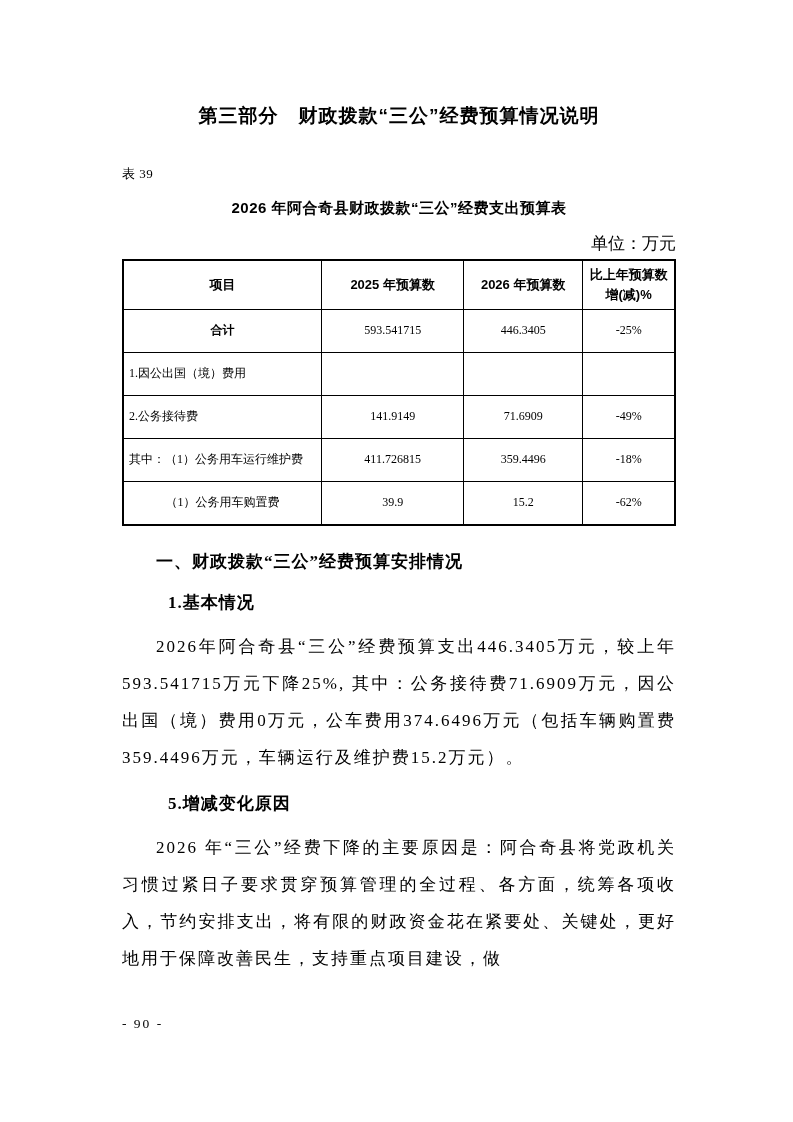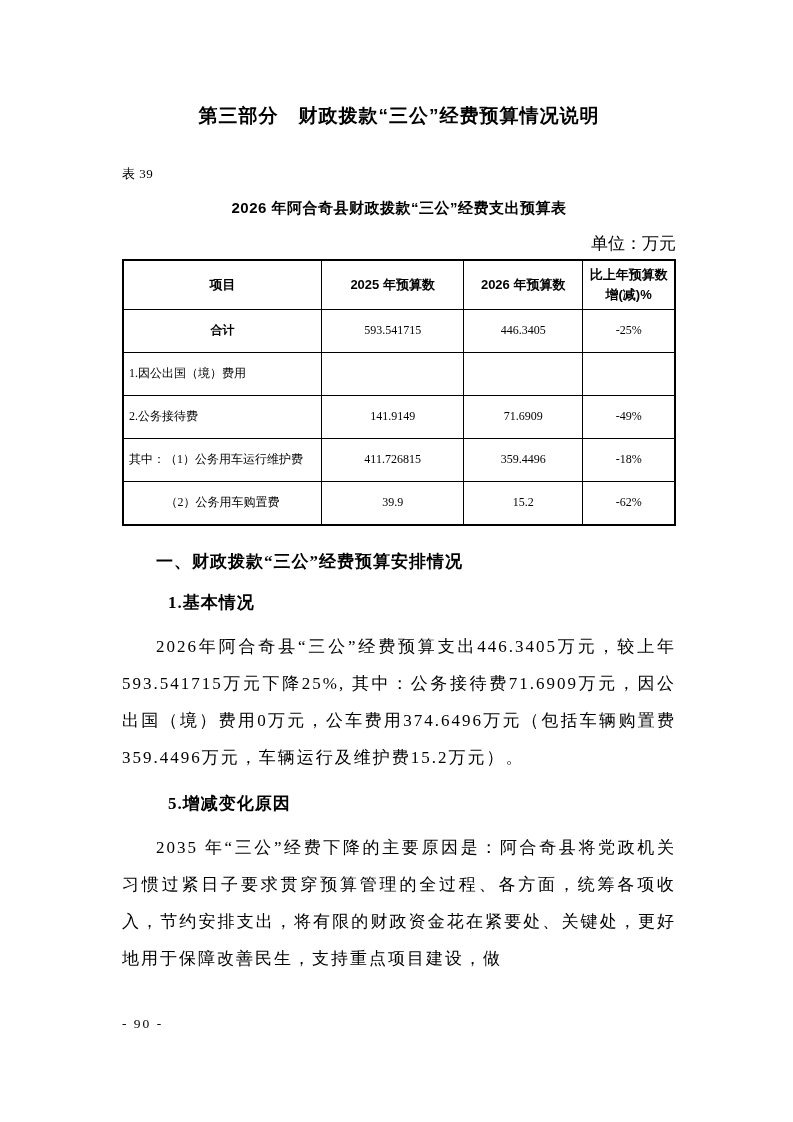--- a/index.html
+++ b/index.html
@@ -159,34 +159,34 @@
           <td class="num">71.6909</td>
           <td class="num">-49%</td>
         </tr>
         <tr class="data">
           <td class="lbl">其中：（1）公务用车运行维护费</td>
           <td class="num">411.726815</td>
           <td class="num">359.4496</td>
           <td class="num">-18%</td>
         </tr>
         <tr class="data">
-          <td class="lbl-center">（2）公务用车购置费</td>
+          <td class="lbl-center">（1）公务用车购置费</td>
           <td class="num">39.9</td>
           <td class="num">15.2</td>
           <td class="num">-62%</td>
         </tr>
       </tbody>
     </table>
 
     <h3 class="sec-heading">一、财政拨款“三公”经费预算安排情况</h3>
 
     <h4 class="sub-heading">1.基本情况</h4>
 
     <p class="para">2026年阿合奇县“三公”经费预算支出446.3405万元，较上年593.541715万元下降25%, 其中：公务接待费71.6909万元，因公出国（境）费用0万元，公车费用374.6496万元（包括车辆购置费359.4496万元，车辆运行及维护费15.2万元）。</p>
 
     <h4 class="sub-heading">5.增减变化原因</h4>
 
-    <p class="para">2035 年“三公”经费下降的主要原因是：阿合奇县将党政机关习惯过紧日子要求贯穿预算管理的全过程、各方面，统筹各项收入，节约安排支出，将有限的财政资金花在紧要处、关键处，更好地用于保障改善民生，支持重点项目建设，做</p>
+    <p class="para">2026 年“三公”经费下降的主要原因是：阿合奇县将党政机关习惯过紧日子要求贯穿预算管理的全过程、各方面，统筹各项收入，节约安排支出，将有限的财政资金花在紧要处、关键处，更好地用于保障改善民生，支持重点项目建设，做</p>
 
   </div>
 
   <div class="page-number">- 90 -</div>
 </div>
 
 </body></html>

